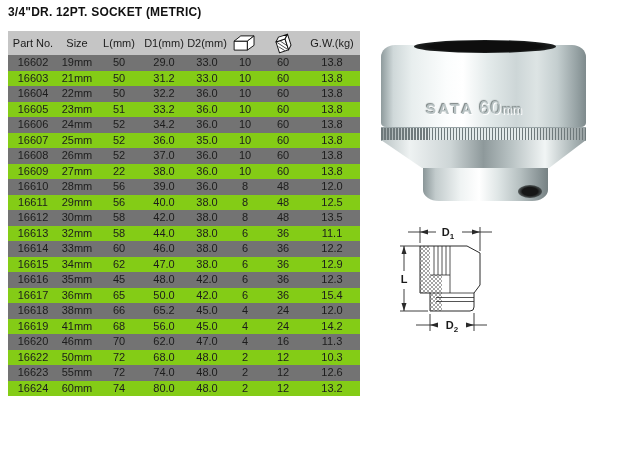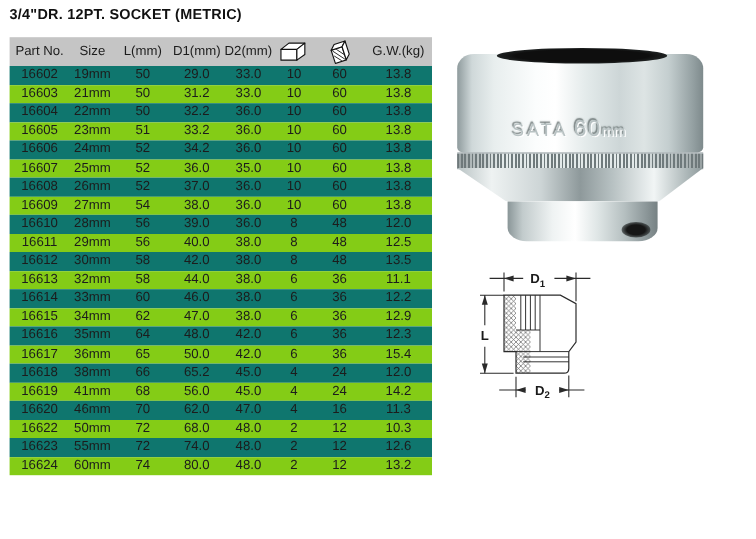--- a/index.html
+++ b/index.html
@@ -5,41 +5,41 @@
   html,body{margin:0;padding:0;}
   body{font-family:"Liberation Sans",sans-serif;background:#fff;}
   .page{position:relative;width:630px;height:449px;background:#ffffff;overflow:hidden;}
 
   .title{position:absolute;left:8px;top:5px;font-size:12px;font-weight:bold;color:#111;letter-spacing:.2px;}
 
   
   .spec-table{position:absolute;left:8px;top:31px;width:352px;color:#1c1c1c;}
   .thead{display:flex;align-items:center;height:24px;background:#c5c5c5;font-size:11px;}
   .th{text-align:center;}
-  .tr{display:flex;height:15.5px;line-height:15.5px;font-size:11px;background:#0f766e;}
+  .tr{display:flex;height:15.5px;line-height:15.5px;font-size:11px;background:#737373;}
   .tr.alt{background:#84cc16;}
   .td{text-align:center;overflow:hidden;}
   .c0{width:50px;} .c1{width:38px;} .c2{width:46px;} .c3{width:44px;}
   .c4{width:42px;} .c5{width:34px;} .c6{width:42px;} .c7{width:56px;}
   .icon-cell{display:flex;align-items:center;justify-content:center;}
 
   
   .standards{position:absolute;left:180px;top:411px;width:167px;text-align:right;
              font-size:11px;line-height:14.5px;color:#1c1c1c;}
 
   
   .photo{position:absolute;left:378px;top:33px;width:212px;height:175px;}
   .socket-body{position:absolute;left:3px;top:12px;width:205px;height:82px;
     border-radius:14px 14px 5px 5px / 12px 12px 4px 4px;
     background:linear-gradient(90deg,#8f9b9d 0%,#cfd8d9 6%,#e8eeee 15%,#fbfdfd 32%,#ffffff 40%,#e4ebeb 52%,#cdd6d7 66%,#dde4e4 76%,#c4cecf 86%,#939fa1 96%,#7e8a8c 100%);}
   .socket-opening{position:absolute;left:36px;top:7px;width:142px;height:13px;border-radius:50%;
     background:radial-gradient(ellipse at 50% 50%, #0e0e0e 55%, #2a2f2f 80%, #5a6365 100%);}
   .engrave{position:absolute;left:0px;top:64px;width:192px;text-align:center;white-space:nowrap;
     color:#b8c2c3;text-shadow:1px 1px 0 rgba(255,255,255,.95), -1px -1px 1px rgba(96,107,107,.85);}
-  .engrave .brand{font-size:15px;font-weight:normal;letter-spacing:2.5px;}
+  .engrave .brand{font-size:15px;font-weight:bold;letter-spacing:2.5px;}
   .engrave .num{font-size:19px;letter-spacing:1px;}
   .engrave .unit{font-size:12px;}
   .knurl{position:absolute;left:3px;top:94px;width:205px;height:12px;
     background:
       linear-gradient(90deg, rgba(110,120,122,.65) 0%, rgba(255,255,255,0) 18%, rgba(255,255,255,0) 72%, rgba(110,120,122,.65) 100%),
       repeating-linear-gradient(90deg,#6f7a7c 0px,#6f7a7c 1.5px,#e3eaea 1.5px,#e3eaea 3px);
     border-top:1px solid #9aa5a7;border-bottom:1px solid #8b9698;}
   .taper{position:absolute;left:3px;top:107px;width:205px;height:28px;
     clip-path:polygon(0 0,100% 0,82% 100%,20% 100%);
     background:linear-gradient(90deg,#b9c3c4 0%,#eef2f2 14%,#cdd5d6 34%,#8e999b 50%,#b7c1c2 63%,#f1f5f5 80%,#a9b4b5 94%,#8e999b 100%);}
@@ -161,21 +161,21 @@
           <div class="td c2">52</div>
           <div class="td c3">37.0</div>
           <div class="td c4">36.0</div>
           <div class="td c5">10</div>
           <div class="td c6">60</div>
           <div class="td c7">13.8</div>
         </div>
         <div class="tr alt">
           <div class="td c0">16609</div>
           <div class="td c1">27mm</div>
-          <div class="td c2">54</div>
+          <div class="td c2">22</div>
           <div class="td c3">38.0</div>
           <div class="td c4">36.0</div>
           <div class="td c5">10</div>
           <div class="td c6">60</div>
           <div class="td c7">13.8</div>
         </div>
         <div class="tr">
           <div class="td c0">16610</div>
           <div class="td c1">28mm</div>
           <div class="td c2">56</div>
@@ -231,21 +231,21 @@
           <div class="td c2">62</div>
           <div class="td c3">47.0</div>
           <div class="td c4">38.0</div>
           <div class="td c5">6</div>
           <div class="td c6">36</div>
           <div class="td c7">12.9</div>
         </div>
         <div class="tr">
           <div class="td c0">16616</div>
           <div class="td c1">35mm</div>
-          <div class="td c2">64</div>
+          <div class="td c2">45</div>
           <div class="td c3">48.0</div>
           <div class="td c4">42.0</div>
           <div class="td c5">6</div>
           <div class="td c6">36</div>
           <div class="td c7">12.3</div>
         </div>
         <div class="tr alt">
           <div class="td c0">16617</div>
           <div class="td c1">36mm</div>
           <div class="td c2">65</div>

